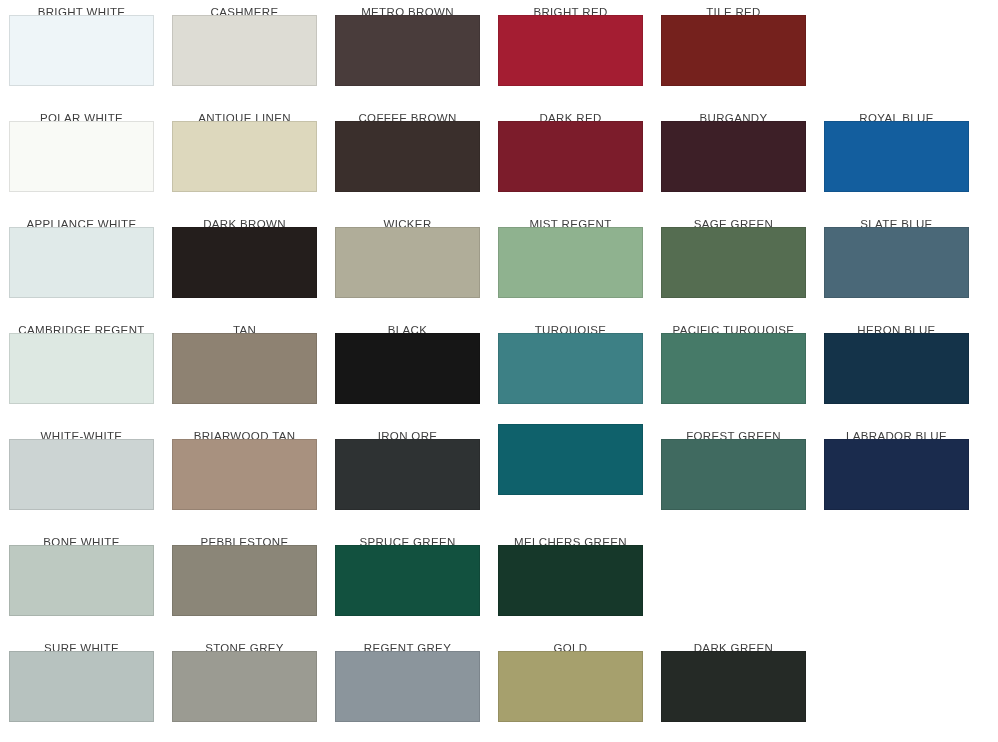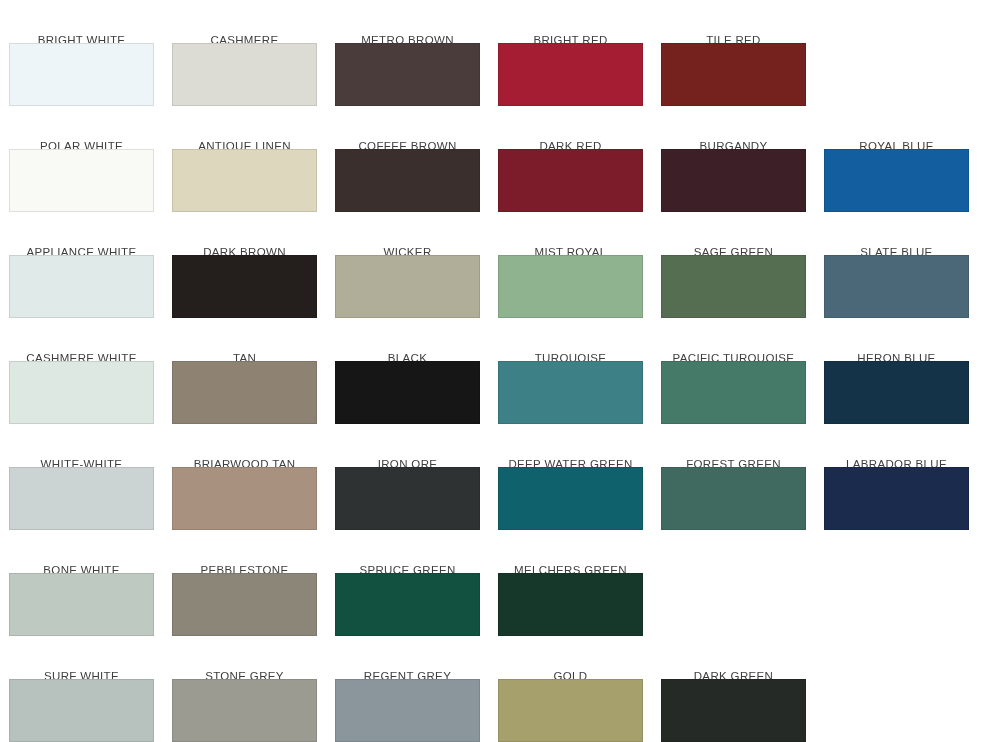--- a/index.html
+++ b/index.html
@@ -42,21 +42,20 @@
   }
   .swatch-label {
     font-size: 11.5px;
     letter-spacing: 0.35px;
     color: #3d3d3d;
     text-align: center;
     line-height: 24px;
     height: 15px;
     white-space: nowrap;
     font-weight: 400;
-    margin-top: 28px;
   }
   .swatch-chip {
     width: 145px;
     height: 71px;
     border: 1px solid rgba(0, 0, 0, 0.10);
     box-sizing: border-box;
   }
   
   .swatch-row:first-child .swatch-label {
     line-height: 24px;
@@ -121,35 +120,35 @@
       </div>
       <div class="swatch-cell">
         <div class="swatch-label">DARK BROWN</div>
         <div class="swatch-chip" style="background: rgb(36, 30, 28);"></div>
       </div>
       <div class="swatch-cell">
         <div class="swatch-label">WICKER</div>
         <div class="swatch-chip" style="background: rgb(176, 173, 153);"></div>
       </div>
       <div class="swatch-cell">
-        <div class="swatch-label">MIST ROYAL</div>
+        <div class="swatch-label">MIST REGENT</div>
         <div class="swatch-chip" style="background: rgb(143, 178, 143);"></div>
       </div>
       <div class="swatch-cell">
         <div class="swatch-label">SAGE GREEN</div>
         <div class="swatch-chip" style="background: rgb(85, 109, 81);"></div>
       </div>
       <div class="swatch-cell">
         <div class="swatch-label">SLATE BLUE</div>
         <div class="swatch-chip" style="background: rgb(74, 104, 120);"></div>
       </div>
     </div>
     <div class="swatch-row">
       <div class="swatch-cell">
-        <div class="swatch-label">CASHMERE WHITE</div>
+        <div class="swatch-label">CAMBRIDGE REGENT</div>
         <div class="swatch-chip" style="background: rgb(221, 232, 226);"></div>
       </div>
       <div class="swatch-cell">
         <div class="swatch-label">TAN</div>
         <div class="swatch-chip" style="background: rgb(142, 130, 114);"></div>
       </div>
       <div class="swatch-cell">
         <div class="swatch-label">BLACK</div>
         <div class="swatch-chip" style="background: rgb(22, 22, 22);"></div>
       </div>
@@ -173,21 +172,20 @@
       </div>
       <div class="swatch-cell">
         <div class="swatch-label">BRIARWOOD TAN</div>
         <div class="swatch-chip" style="background: rgb(168, 145, 127);"></div>
       </div>
       <div class="swatch-cell">
         <div class="swatch-label">IRON ORE</div>
         <div class="swatch-chip" style="background: rgb(46, 50, 51);"></div>
       </div>
       <div class="swatch-cell">
-        <div class="swatch-label">DEEP WATER GREEN</div>
         <div class="swatch-chip" style="background: rgb(15, 97, 107);"></div>
       </div>
       <div class="swatch-cell">
         <div class="swatch-label">FOREST GREEN</div>
         <div class="swatch-chip" style="background: rgb(64, 106, 96);"></div>
       </div>
       <div class="swatch-cell">
         <div class="swatch-label">LABRADOR BLUE</div>
         <div class="swatch-chip" style="background: rgb(26, 43, 77);"></div>
       </div>

